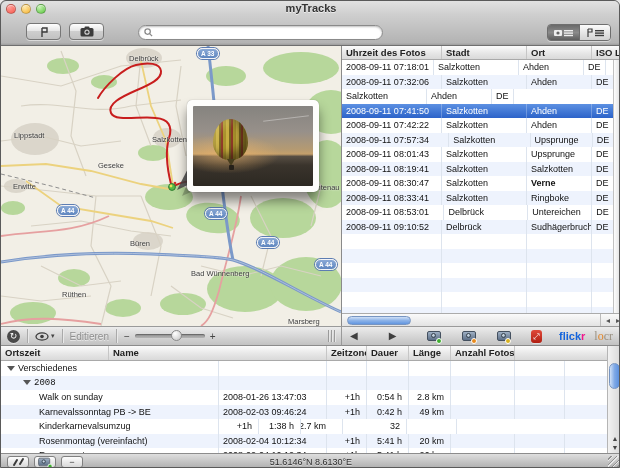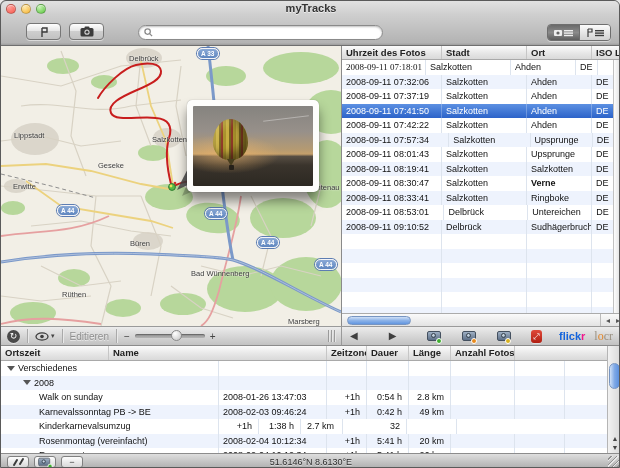--- a/index.html
+++ b/index.html
@@ -309,33 +309,32 @@
 
   <div class="ptable">
     <div class="thead">
       <div class="th" style="width:100px">Uhrzeit des Fotos</div>
       <div class="th" style="width:85px">Stadt</div>
       <div class="th" style="width:65px">Ort</div>
       <div class="th" style="width:30px;border-right:none">ISO L</div>
     </div>
     <div id="photo-rows">
         <div class="row">
-          <div class="cell" style="width: 84px; font-family: Liberation Serif, serif;">2008-09-11 07:18:01</div>
+          <div class="cell" style="width: 92px;">2008-09-11 07:18:01</div>
           <div class="cell" style="width: 85px;">Salzkotten</div>
           <div class="cell" style="width: 65px;">Ahden</div>
           <div class="cell" style="width: 22px;">DE</div>
         </div>
         <div class="row alt">
           <div class="cell" style="width: 100px;">2008-09-11 07:32:06</div>
           <div class="cell" style="width: 85px;">Salzkotten</div>
           <div class="cell" style="width: 65px;">Ahden</div>
           <div class="cell" style="width: 22px;">DE</div>
         </div>
         <div class="row">
-          <div class="cell" style="width: 100px;">2008-09-11 07:37:19</div>
           <div class="cell" style="width: 85px;">Salzkotten</div>
           <div class="cell" style="width: 65px;">Ahden</div>
           <div class="cell" style="width: 22px;">DE</div>
         </div>
         <div class="row alt selrow">
           <div class="cell" style="width: 100px;">2008-09-11 07:41:50</div>
           <div class="cell" style="width: 85px;">Salzkotten</div>
           <div class="cell" style="width: 65px;">Ahden</div>
           <div class="cell" style="width: 22px;">DE</div>
         </div>
@@ -498,21 +497,21 @@
         <div class="row">
           <div class="cell" style="width: 218px; padding-left: 6px;"><div class="tri"></div>Verschiedenes</div>
           <div class="cell" style="width: 108px;"></div>
           <div class="cell" style="width: 40px; justify-content: flex-end; padding-right: 6px;"></div>
           <div class="cell" style="width: 42px; justify-content: flex-end; padding-right: 6px;"></div>
           <div class="cell" style="width: 42px; justify-content: flex-end; padding-right: 6px;"></div>
           <div class="cell" style="width: 64px; justify-content: flex-end; padding-right: 6px;"></div>
           <div class="cell" style="width: 50px;"></div>
         </div>
         <div class="row alt">
-          <div class="cell" style="width: 218px; padding-left: 22px;"><div class="tri"></div>2008</div>
+          <div class="cell" style="width: 218px; padding-left: 22px; font-family: Liberation Mono, monospace;"><div class="tri"></div>2008</div>
           <div class="cell" style="width: 108px;"></div>
           <div class="cell" style="width: 40px; justify-content: flex-end; padding-right: 6px;"></div>
           <div class="cell" style="width: 42px; justify-content: flex-end; padding-right: 6px;"></div>
           <div class="cell" style="width: 42px; justify-content: flex-end; padding-right: 6px;"></div>
           <div class="cell" style="width: 64px; justify-content: flex-end; padding-right: 6px;"></div>
           <div class="cell" style="width: 50px;"></div>
         </div>
         <div class="row">
           <div class="cell" style="width: 218px; padding-left: 38px;">Walk on sunday</div>
           <div class="cell" style="width: 108px;">2008-01-26 13:47:03</div>
@@ -528,21 +527,21 @@
           <div class="cell" style="width: 40px; justify-content: flex-end; padding-right: 6px;">+1h</div>
           <div class="cell" style="width: 42px; justify-content: flex-end; padding-right: 6px;">0:42 h</div>
           <div class="cell" style="width: 42px; justify-content: flex-end; padding-right: 6px;">49 km</div>
           <div class="cell" style="width: 64px; justify-content: flex-end; padding-right: 6px;"></div>
           <div class="cell" style="width: 50px;"></div>
         </div>
         <div class="row">
           <div class="cell" style="width: 218px; padding-left: 38px;">Kinderkarnevalsumzug</div>
           <div class="cell" style="width: 40px; justify-content: flex-end; padding-right: 6px;">+1h</div>
           <div class="cell" style="width: 42px; justify-content: flex-end; padding-right: 6px;">1:38 h</div>
-          <div class="cell" style="width: 42px; justify-content: flex-end; padding-right: 8px;">2.7 km</div>
+          <div class="cell" style="width: 42px; justify-content: flex-end; padding-right: 16px;">2.7 km</div>
           <div class="cell" style="width: 64px; justify-content: flex-end; padding-right: 6px;">32</div>
           <div class="cell" style="width: 50px;"></div>
         </div>
         <div class="row alt">
           <div class="cell" style="width: 218px; padding-left: 38px;">Rosenmontag (vereinfacht)</div>
           <div class="cell" style="width: 108px;">2008-02-04 10:12:34</div>
           <div class="cell" style="width: 40px; justify-content: flex-end; padding-right: 6px;">+1h</div>
           <div class="cell" style="width: 42px; justify-content: flex-end; padding-right: 6px;">5:41 h</div>
           <div class="cell" style="width: 42px; justify-content: flex-end; padding-right: 6px;">20 km</div>
           <div class="cell" style="width: 64px; justify-content: flex-end; padding-right: 6px;"></div>

